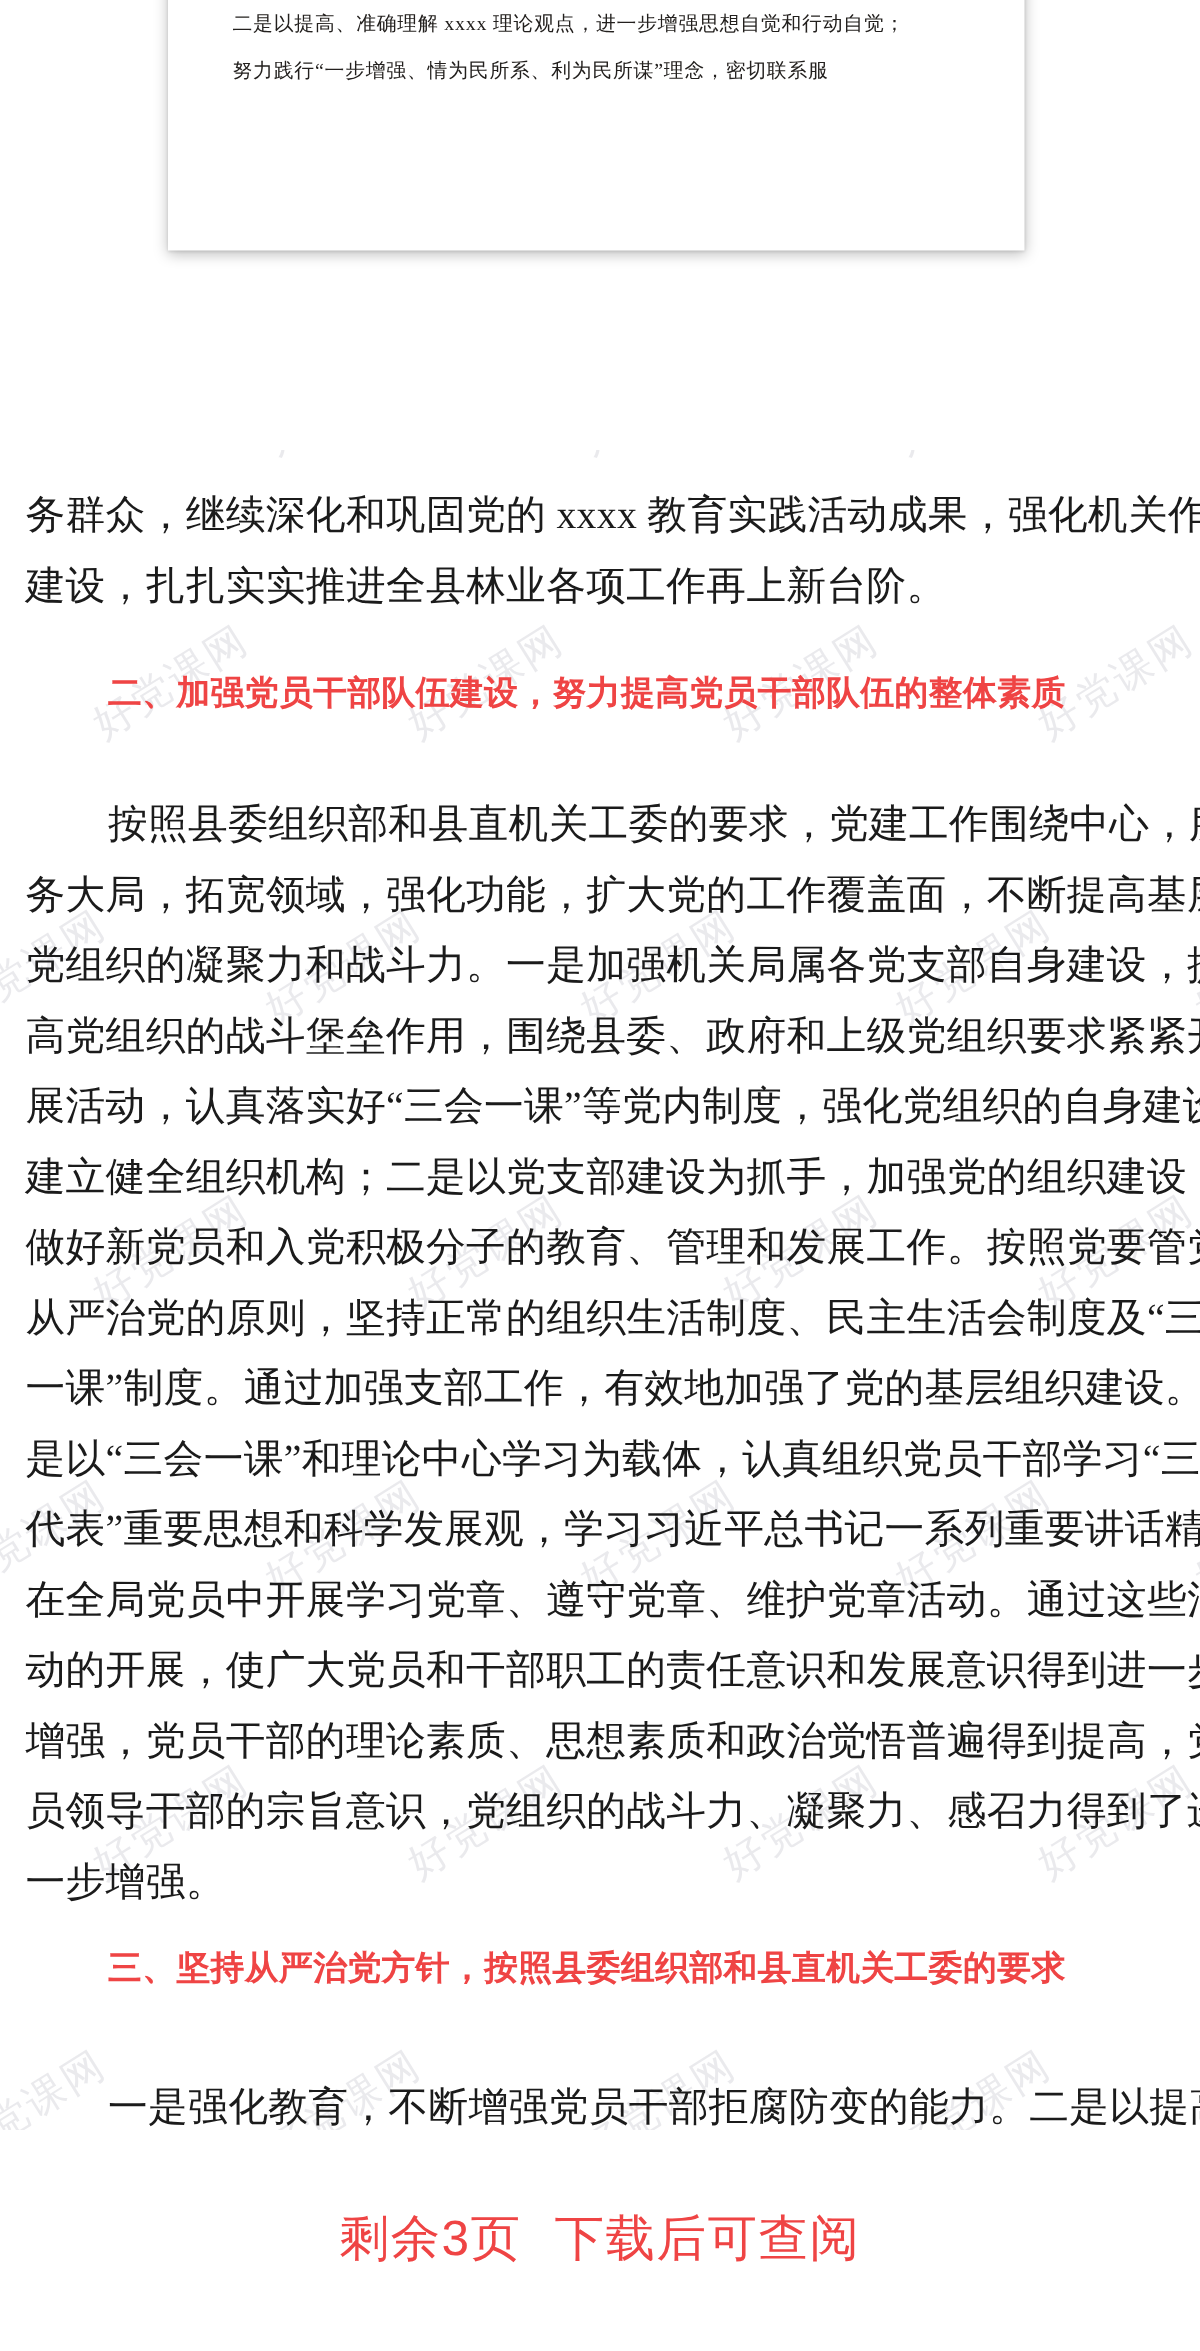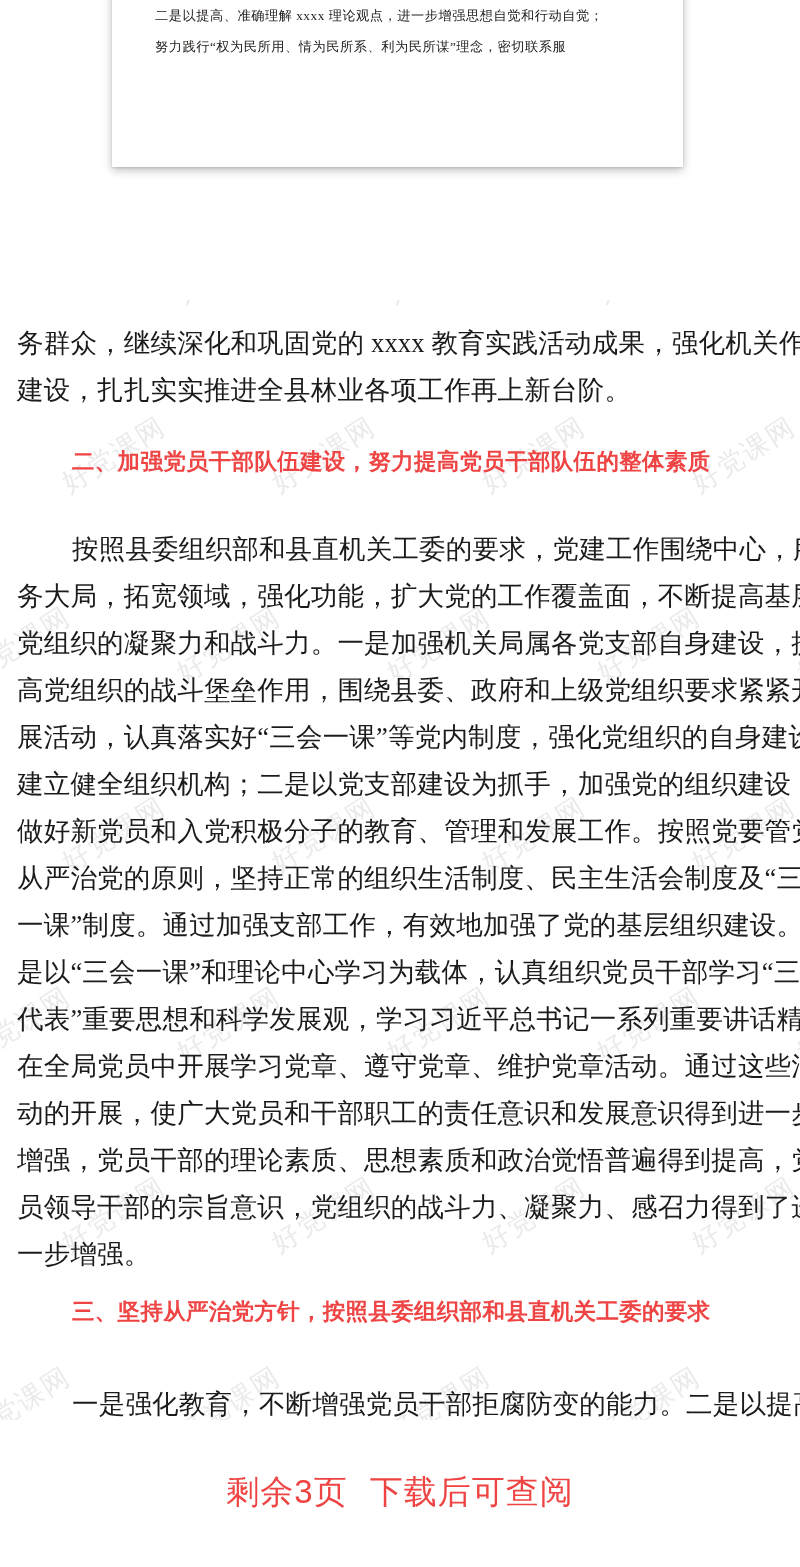--- a/index.html
+++ b/index.html
@@ -111,21 +111,21 @@
     z-index: 6;
   }
   .footer-note .gap { display: inline-block; width: 22px; }
 </style>
 </head>
 <body>
 
 <div class="page-card">
   <div class="page-card-inner">
     <div class="card-line">二是以提高、准确理解 xxxx 理论观点，进一步增强思想自觉和行动自觉；</div>
-    <div class="card-line">努力践行“权为民所用、情为民所系、利为民所谋”理念，密切联系服</div>
+    <div class="card-line">努力践行“一步增强、情为民所系、利为民所谋”理念，密切联系服</div>
   </div>
 </div>
 
 <div class="wm-layer" id="wm-layer">
     <div class="wm" style="left: -40px; top: -20px;">好党课网</div>
     <div class="wm" style="left: 170px; top: -20px;">好党课网</div>
     <div class="wm" style="left: 380px; top: -20px;">好党课网</div>
     <div class="wm" style="left: 590px; top: -20px;">好党课网</div>
     <div class="wm" style="left: 790px; top: -20px;">好党课网</div>
     <div class="wm" style="left: 55px; top: 170px;">好党课网</div>

